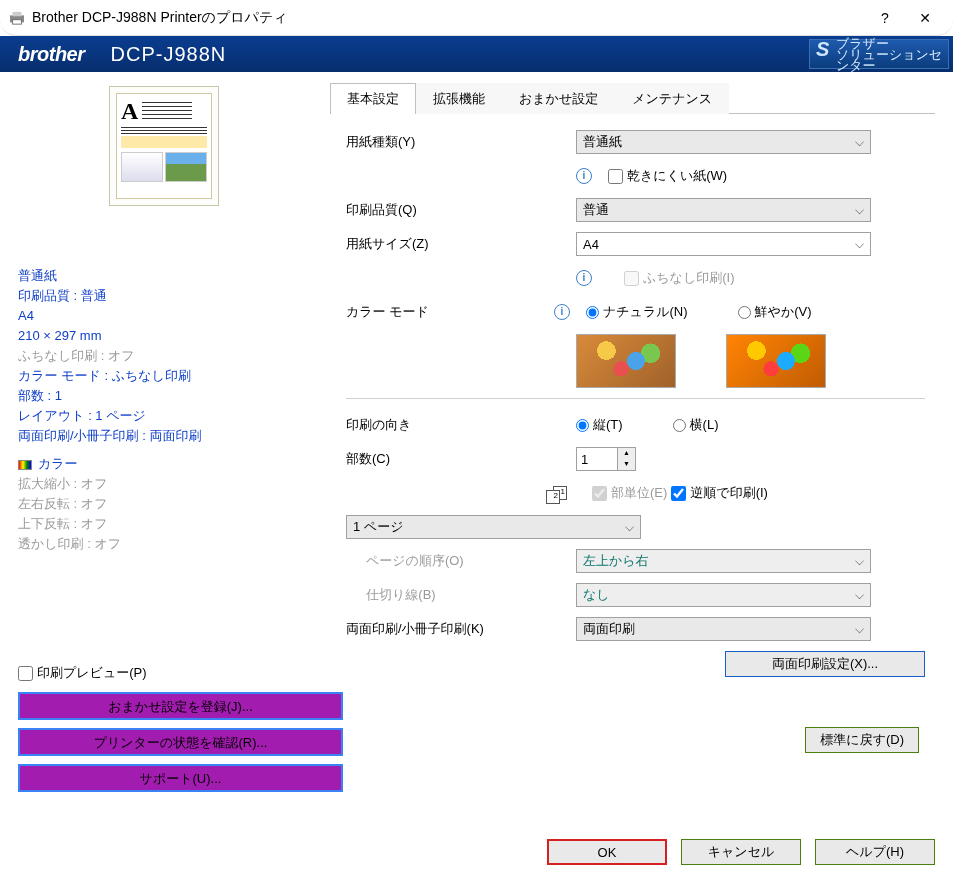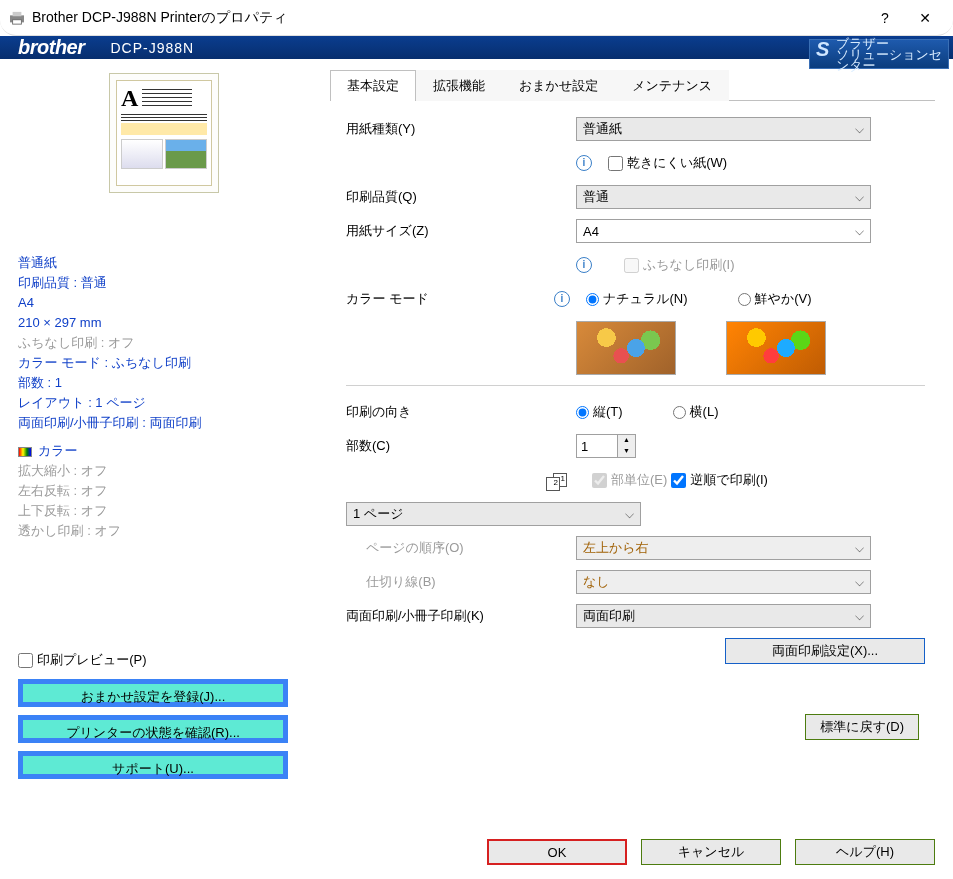--- a/index.html
+++ b/index.html
@@ -3,60 +3,60 @@
 <meta charset="utf-8">
 <style>
 * { box-sizing: border-box; margin: 0; padding: 0; font-family: "Yu Gothic UI", "Meiryo", sans-serif; font-size: 13px; }
 body { background: #fff; width: 953px; height: 879px; overflow: hidden; }
 
 .titlebar { height: 36px; display: flex; align-items: center; padding: 0 8px; background: #fff; border-bottom: 1px solid #e0e0e0; border-radius: 16px; }
 .titlebar .printer-icon { width: 18px; height: 14px; margin-right: 6px; }
 .titlebar .title { flex: 1; font-size: 14px; }
 .titlebar .win-btn { width: 40px; height: 30px; display: flex; align-items: center; justify-content: center; font-size: 14px; cursor: default; }
 
-.brandbar { height: 23px; background: linear-gradient(#0a3d8f,#072e6e); display: flex; align-items: center; color: #fff; padding-left: 18px; position: relative; }
+.brandbar { height: 36px; background: linear-gradient(#0a3d8f,#072e6e); display: flex; align-items: center; color: #fff; padding-left: 18px; position: relative; }
 .brandbar .brother { font-weight: bold; font-style: italic; font-size: 20px; letter-spacing: -0.5px; }
-.brandbar .model { margin-left: 26px; font-size: 14px; letter-spacing: 1px; }
+.brandbar .model { margin-left: 26px; font-size: 20px; letter-spacing: 1px; }
 .brandbar .solutions { position: absolute; right: 4px; top: 3px; width: 140px; height: 30px; background: linear-gradient(#1e5aad,#0b3d7e); border: 1px solid #3a6fb5; display: flex; align-items: center; justify-content: center; color: #d9ecff; font-size: 10px; line-height: 11px; text-align: left; padding-left: 26px; }
 .brandbar .solutions .s-icon { position: absolute; left: 6px; top: 4px; font-size: 20px; font-style: italic; font-weight: bold; color: #cfe6ff; }
 
 .content { display: flex; height: 760px; }
 .sidebar { width: 320px; padding: 14px 10px 10px 18px; }
 .preview-img { width: 110px; height: 120px; border: 1px solid #c8c8a8; background: #fdfdfb; margin: 0 auto 60px; padding: 6px; }
 .preview-img .sheet { width: 96px; height: 106px; border: 1px solid #d0c8a0; background: #fff; padding: 4px; }
 .preview-img .bigA { font-family: serif; font-size: 24px; font-weight: bold; display: inline-block; }
 .preview-img .lines { display: inline-block; width: 50px; vertical-align: top; margin-top: 4px; }
 .preview-img .lines div { height: 1px; background: #333; margin-bottom: 3px; }
 .preview-img .bars { display: flex; gap: 2px; margin-top: 4px; }
 .preview-img .bars div { flex: 1; height: 30px; border: 1px solid #ccc; }
 
 .summary { color: #1040c8; line-height: 20px; font-size: 13px; }
 .summary .gray { color: #9a9a9a; }
 .summary .color-swatch { display: inline-block; width: 14px; height: 10px; background: linear-gradient(90deg,red,yellow,green,blue); border: 1px solid #888; margin-right: 6px; vertical-align: middle; }
 
 .side-bottom { margin-top: 110px; }
 .side-checkbox { margin-bottom: 10px; display: flex; align-items: center; }
 .side-checkbox input { margin-right: 4px; width: 15px; height: 15px; }
-.side-btn { display: block; width: 270px; height: 28px; background: #5eead4; border: 5px solid #3b82f6; margin-bottom: 8px; text-align: center; line-height: 26px; cursor: default; }
+.side-btn { display: block; width: 325px; height: 28px; background: #a21caf; border: 2px solid #3b82f6; margin-bottom: 8px; text-align: center; line-height: 26px; cursor: default; }
 
 .main { flex: 1; padding: 10px 18px 0 10px; }
 .tabs { display: flex; border-bottom: 1px solid #c0c0c0; }
 .tab { padding: 6px 16px; border: 1px solid transparent; border-bottom: none; cursor: default; position: relative; top: 1px; background: #f7f7f7; }
 .tab.active { background: #fff; border-color: #c0c0c0; }
 
 .form { padding: 16px 10px 10px 16px; }
 .row { display: flex; align-items: center; margin-bottom: 10px; min-height: 24px; }
 .row .label { width: 230px; font-size: 13px; }
 .row .label.indent { padding-left: 20px; color: #9a9a9a; }
 .row .ctrl { flex: 1; display: flex; align-items: center; gap: 10px; }
 .info-icon { display: inline-block; width: 16px; height: 16px; border-radius: 50%; border: 1px solid #3a7fc8; color: #3a7fc8; font-size: 10px; font-weight: bold; text-align: center; line-height: 14px; margin-right: 6px; }
 select, .fake-select { width: 295px; height: 24px; border: 1px solid #a0a0a0; background: #e9e9e9; padding: 0 6px; font-size: 13px; appearance: none; position: relative; }
 .fake-select { display: flex; align-items: center; justify-content: space-between; }
 .fake-select::after { content: "⌵"; font-size: 12px; color: #555; }
-.fake-select.disabled { color: #a16207; background: #eee; }
+.fake-select.disabled { color: #0f766e; background: #eee; }
 input[type="checkbox"] { width: 15px; height: 15px; margin-right: 4px; vertical-align: middle; }
 input[type="radio"] { margin-right: 4px; }
 .radio-pair { display: flex; gap: 50px; }
 .radio-opt { display: flex; align-items: center; }
 .color-thumbs { display: flex; gap: 50px; margin-left: 0; }
 .thumb { width: 100px; height: 54px; border: 1px solid #aaa; background: radial-gradient(circle at 30% 30%, #f7c948 12%, transparent 12%), radial-gradient(circle at 60% 50%, #4aa3e8 14%, transparent 14%), radial-gradient(circle at 45% 65%, #e85050 12%, transparent 12%), radial-gradient(circle at 75% 35%, #7ac74f 12%, transparent 12%), linear-gradient(135deg,#d88a3a,#a0622a); }
 .hr { border: none; border-top: 1px solid #d0d0d0; margin: 10px 0 14px; }
 .spinner { display: inline-flex; border: 1px solid #a0a0a0; height: 24px; }
 .spinner input { width: 40px; border: none; padding: 0 4px; }
 .spinner .arrows { width: 18px; display: flex; flex-direction: column; border-left: 1px solid #a0a0a0; }
@@ -64,21 +64,21 @@
 .pages-icon { width: 22px; height: 18px; position: relative; margin-right: 10px; }
 .pages-icon .p1,.pages-icon .p2 { position: absolute; width: 14px; height: 14px; border: 1px solid #555; background: #fff; font-size: 8px; text-align: right; padding-right: 1px; }
 .pages-icon .p1 { left: 0; top: 4px; }
 .pages-icon .p2 { left: 7px; top: 0; }
 .disabled-text { color: #9a9a9a; padding-left: 16px; }
 
 .btn { height: 26px; padding: 0 14px; background: #e9e9e9; border: 1px solid #4d7c0f; cursor: default; text-align: center; display: inline-flex; align-items: center; justify-content: center; }
 .btn.blue-border { border: 1px solid #1560c8; }
 .main-footer { text-align: right; padding-right: 6px; margin-top: 10px; }
 .dialog-buttons { position: absolute; bottom: 14px; right: 18px; display: flex; gap: 14px; }
-.dialog-buttons .btn { width: 140px; }
+.dialog-buttons .btn { width: 120px; }
 .dialog-buttons .ok { border: 2px solid #d62020; }
 </style>
 </head>
 <body>
 
 <div class="titlebar">
   <svg class="printer-icon" viewBox="0 0 20 16">
       <rect x="2" y="5" width="16" height="8" fill="#888"></rect>
       <rect x="5" y="1" width="10" height="5" fill="#ccc"></rect>
       <rect x="5" y="10" width="10" height="5" fill="#fff" stroke="#666"></rect>

